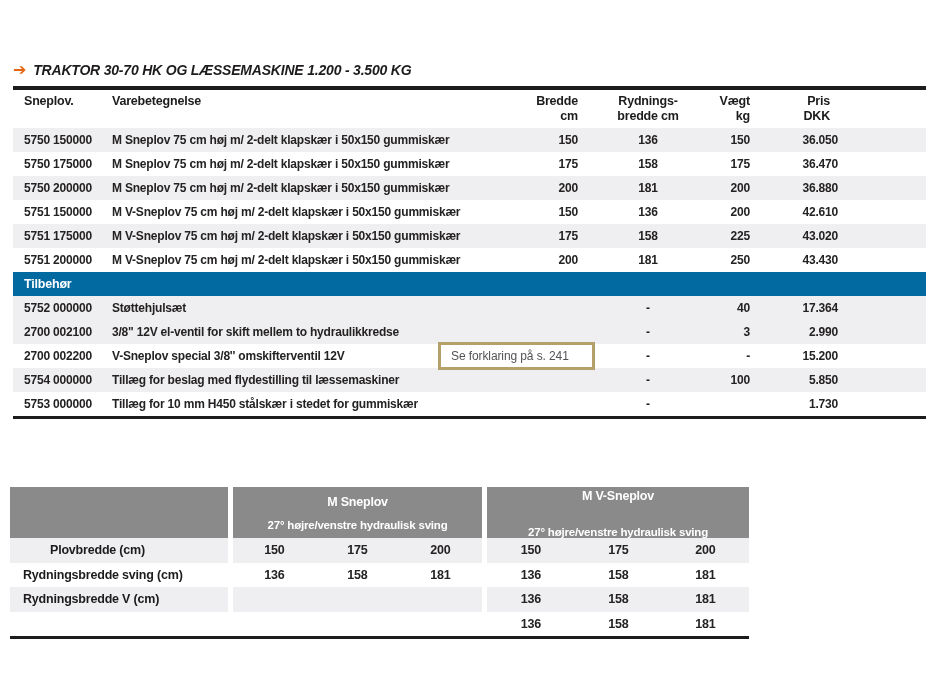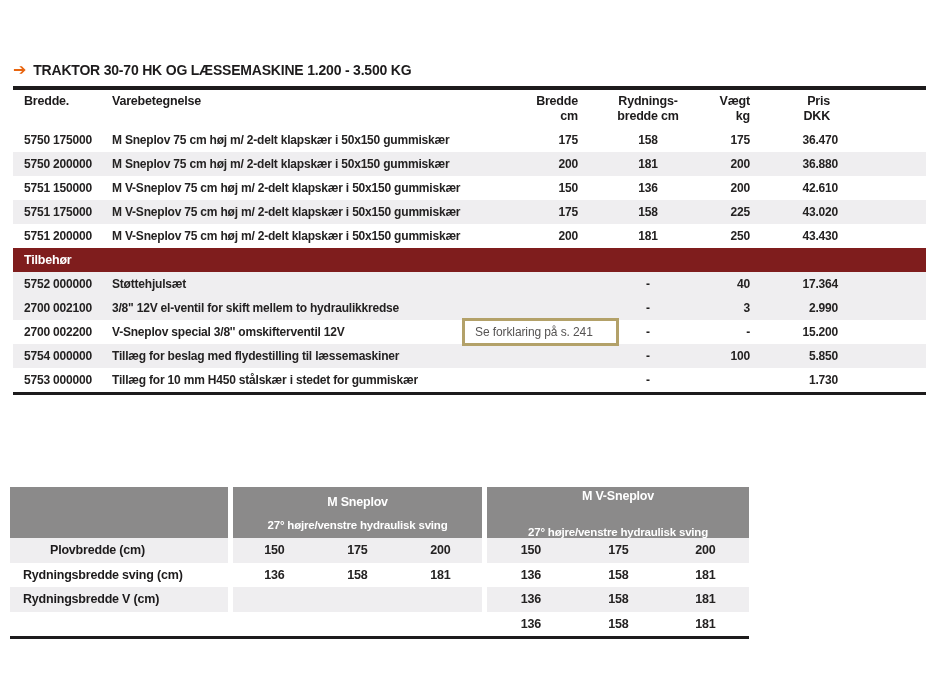--- a/index.html
+++ b/index.html
@@ -17,21 +17,21 @@
   
   .title-row {
     position:absolute; left:13px; top:62px;
     display:flex; align-items:center; gap:7px;
     white-space:nowrap;
   }
   .arrow-icon {
     color:#e8650f; font-weight:700; font-size:16px; line-height:16px;
     font-family:"DejaVu Sans",sans-serif;
   }
-  .page-title { font-size:14px; font-weight:700; color:#1d1b1c; }
+  .page-title { font-size:14px; font-weight:700; color:#1d1b1c;font-style:italic; }
 
   
   .main-table {
     position:absolute; left:13px; top:86px;
     width:913px;
     border-collapse:collapse; table-layout:fixed;
     border-top:4px solid #1d1b1c;
     border-bottom:3px solid #1d1b1c;
     font-size:12px; font-weight:700;
   }
@@ -60,35 +60,34 @@
   }
   .c-varenr  { text-align:left; padding-left:11px; }
   .c-name    { text-align:left; position:relative; }
   .c-bredde  { text-align:right; }
   .c-rydning { text-align:center; padding-left:30px; }
   .c-vaegt   { text-align:right; }
   .c-pris    { text-align:right; }
   tr.stripe td { background:#efeef0; }
 
   tr.section-row td {
-    background:#7f1d1d; color:#ffffff;
+    background:#0369a1; color:#ffffff;
     height:24px; line-height:24px;
     font-weight:700; padding-left:11px; font-size:12.5px;
   }
 
   .note-box {
     position:absolute; left:326px; top:-2px;
     width:157px; height:28px;
     background:#ffffff; border:3px solid #b3a169;
     display:flex; align-items:center;
     padding-left:10px;
     font-size:12px; font-weight:400; letter-spacing:-0.1px;
     color:#555352; line-height:normal;
     z-index:3;
-    margin-left:24px;
   }
 
   
   .spec-table {
     position:absolute; left:10px; top:487px;
     display:grid;
     grid-template-columns:218px 5px 83px 83px 83px 5px 88px 87px 87px;
     grid-template-rows:51px 24.5px 24.5px 24.5px 24.5px;
     border-bottom:3px solid #1d1b1c;
     font-size:12.5px; font-weight:700;
@@ -121,21 +120,21 @@
         <col class="w-name">
         <col class="w-bredde">
       <col class="w-rydning">
         <col class="w-vaegt">
         <col class="w-pris">
         <col class="w-spacer">
     </colgroup>
     <thead>
       <tr>
         <th class="th-left th-varenr">
-          <div>Bredde.</div>
+          <div>Sneplov.</div>
         </th>
         <th class="th-left">
           <div>Varebetegnelse</div>
         </th>
         <th class="th-right">
           <div>Bredde</div>
           <div>cm</div>
         </th>
         <th class="th-center c-rydning">
           <div>Rydnings-</div>
@@ -146,20 +145,29 @@
           <div>kg</div>
         </th>
         <th class="th-right th-pris">
           <div>Pris</div>
           <div>DKK</div>
         </th>
         <th></th>
       </tr>
     </thead>
     <tbody id="main-rows">
+        <tr class="stripe">
+          <td class="c-varenr">5750 150000</td>
+          <td class="c-name">M Sneplov 75 cm høj m/ 2-delt klapskær i 50x150 gummiskær</td>
+          <td class="c-bredde">150</td>
+          <td class="c-rydning">136</td>
+          <td class="c-vaegt">150</td>
+          <td class="c-pris">36.050</td>
+          <td class="c-spacer"></td>
+        </tr>
         <tr>
           <td class="c-varenr">5750 175000</td>
           <td class="c-name">M Sneplov 75 cm høj m/ 2-delt klapskær i 50x150 gummiskær</td>
           <td class="c-bredde">175</td>
           <td class="c-rydning">158</td>
           <td class="c-vaegt">175</td>
           <td class="c-pris">36.470</td>
           <td class="c-spacer"></td>
         </tr>
         <tr class="stripe">

